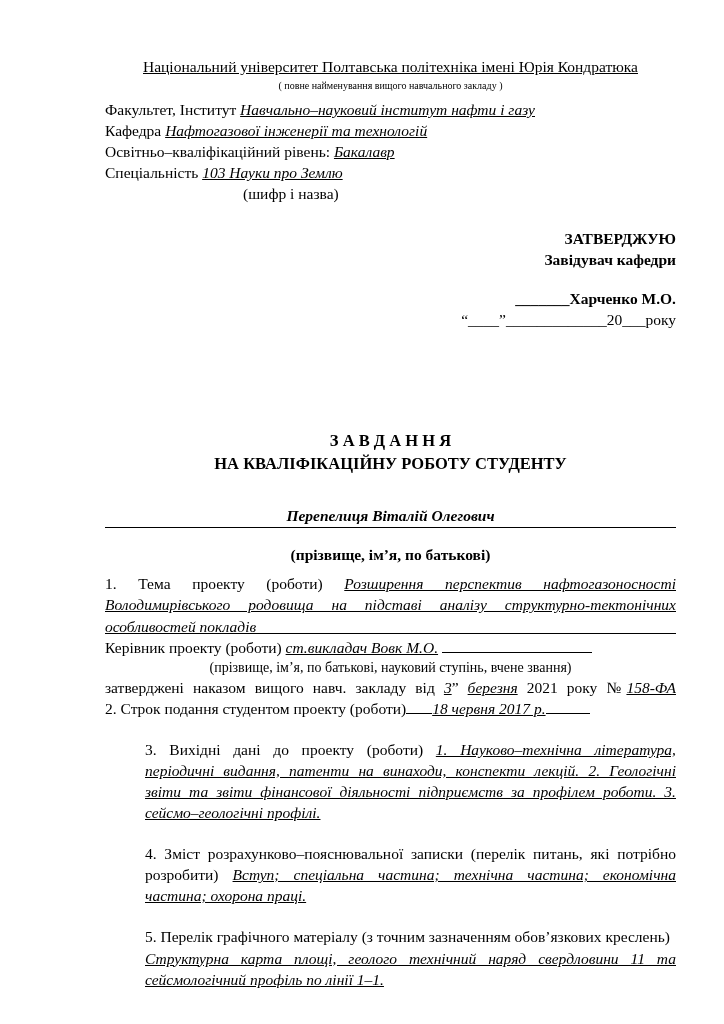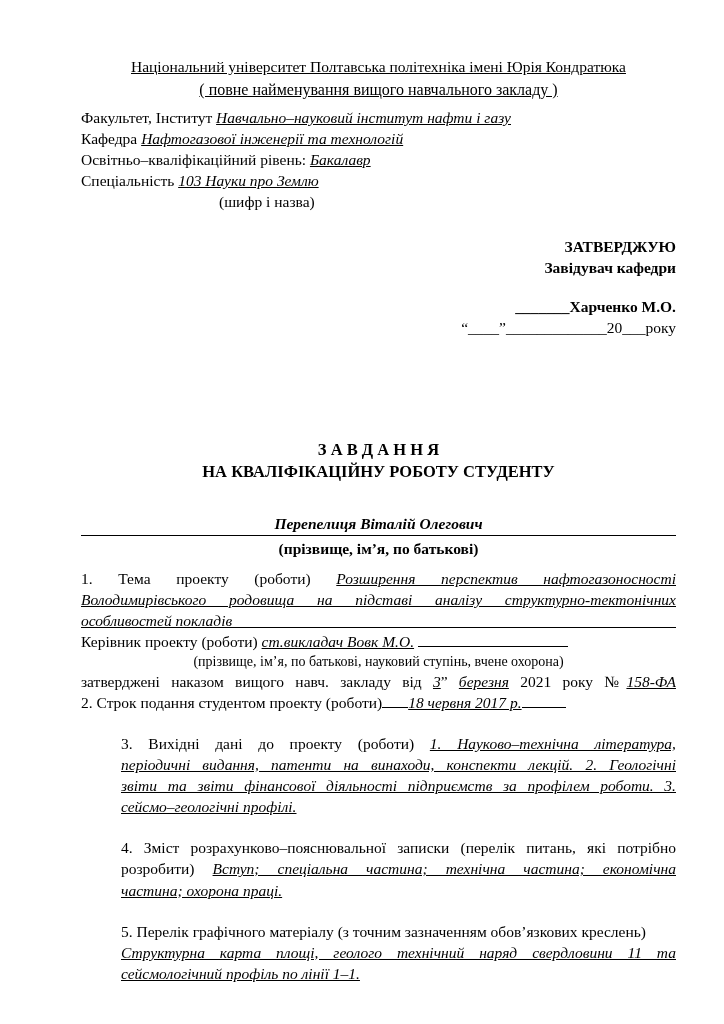--- a/index.html
+++ b/index.html
@@ -1,37 +1,37 @@
 <!DOCTYPE html>
 <html><head>
 <meta charset="utf-8">
 <style>
   html,body{margin:0;padding:0;background:#888;}
   .page{
     width:724px;height:1024px;margin:0 auto;background:#ffffff;
-    box-sizing:border-box;padding:56px 48px 30px 81px;
+    box-sizing:border-box;padding:56px 48px 30px 105px;
     font-family:"Liberation Serif","DejaVu Serif",serif;
     font-size:15.5px;line-height:1.36;color:#000;overflow:hidden;
   }
   .center{text-align:center;}
   .bold{font-weight:bold;}
   .u{text-decoration:underline;}
   .iu{font-style:italic;text-decoration:underline;}
   .just{text-align:justify;text-align-last:justify;}
-  .note-sm{font-size:16px;text-decoration:underline;}
+  .note-sm{font-size:10px;}
   .note-md{font-size:14px;}
   .uni{margin-bottom:2px;}
   .info-block{margin-top:6px;}
   .shifr{padding-left:138px;}
   .approval{margin-top:24px;text-align:right;font-weight:bold;}
   .sig-block{margin-top:18px;text-align:right;}
   .title-block{margin-top:100px;text-align:center;font-weight:bold;font-size:16.5px;}
   .name-line{margin-top:30px;border-bottom:1px solid #000;text-align:center;
              font-style:italic;font-weight:bold;padding-bottom:1px;}
-  .name-note{text-align:center;font-weight:bold;margin-top:2px;}
+  .name-note{text-align:center;font-weight:bold;margin-top:16px;}
   .topic{margin-top:8px;}
   .flexline{display:flex;align-items:baseline;}
   .flexfill{flex:1;border-bottom:1px solid #000;align-self:flex-end;margin-bottom:3px;height:0;}
   .ifill{display:inline-block;border-bottom:1px solid #000;height:12px;vertical-align:baseline;}
   .w26{width:26px;}
   .w44{width:44px;}
   .w150{width:150px;}
   .para{margin-top:20px;margin-left:40px;}
   .sup-note{text-align:center;}
 </style>
@@ -88,21 +88,21 @@
       <span class="iu">особливостей покладів</span>
       <span class="flexfill"></span>
     </div>
   </div>
 
   <div>
     <span>Керівник проекту (роботи) </span>
     <span class="iu">ст.викладач Вовк М.О.</span>
     <span class="ifill w150"></span>
   </div>
-  <div class="sup-note note-md">(прізвище, ім’я, по батькові, науковий ступінь, вчене охорона)</div>
+  <div class="sup-note note-md">(прізвище, ім’я, по батькові, науковий ступінь, вчене звання)</div>
 
   <div class="just">
     <span>затверджені наказом вищого навч. закладу від </span><span class="iu">3</span><span>” </span><span class="iu">березня</span><span> 2021 року №</span><span class="iu">158-ФА</span>
   </div>
 
   <div>
     <span>2. Строк подання студентом проекту (роботи)</span><span class="ifill w26"></span><span class="iu">18 червня 2017 р.</span><span class="ifill w44"></span>
   </div>
 
   <div class="para">

